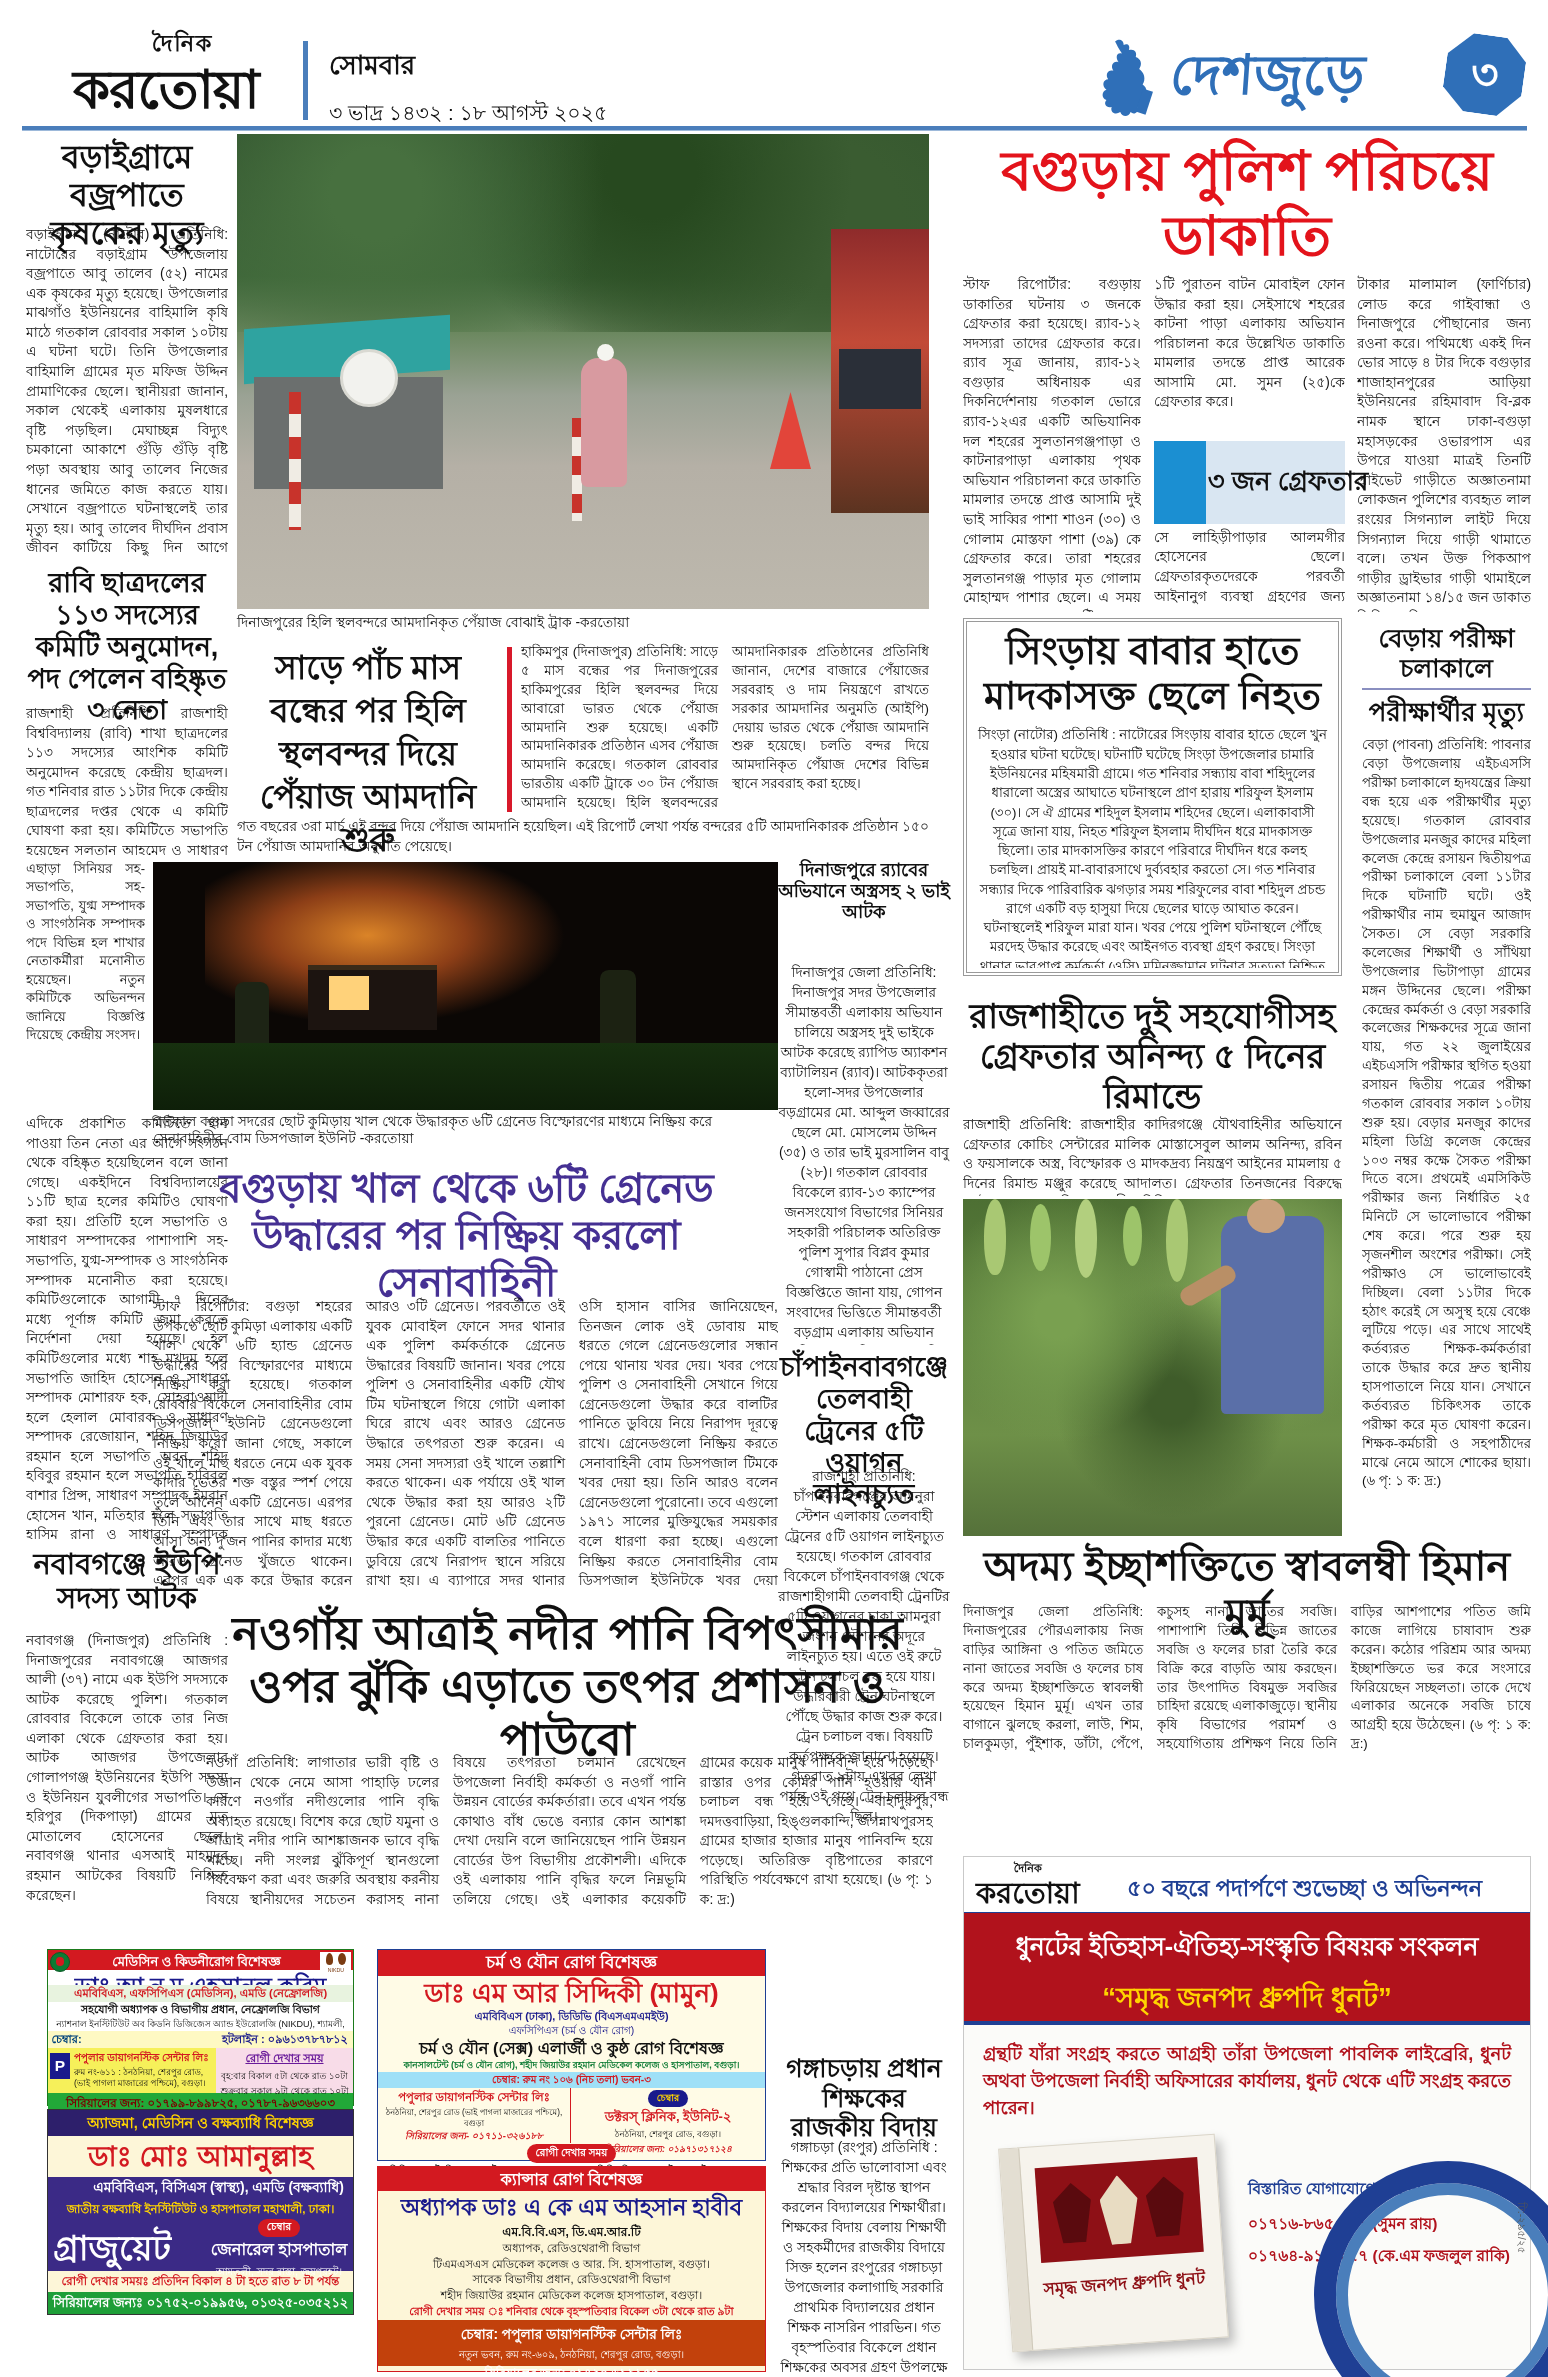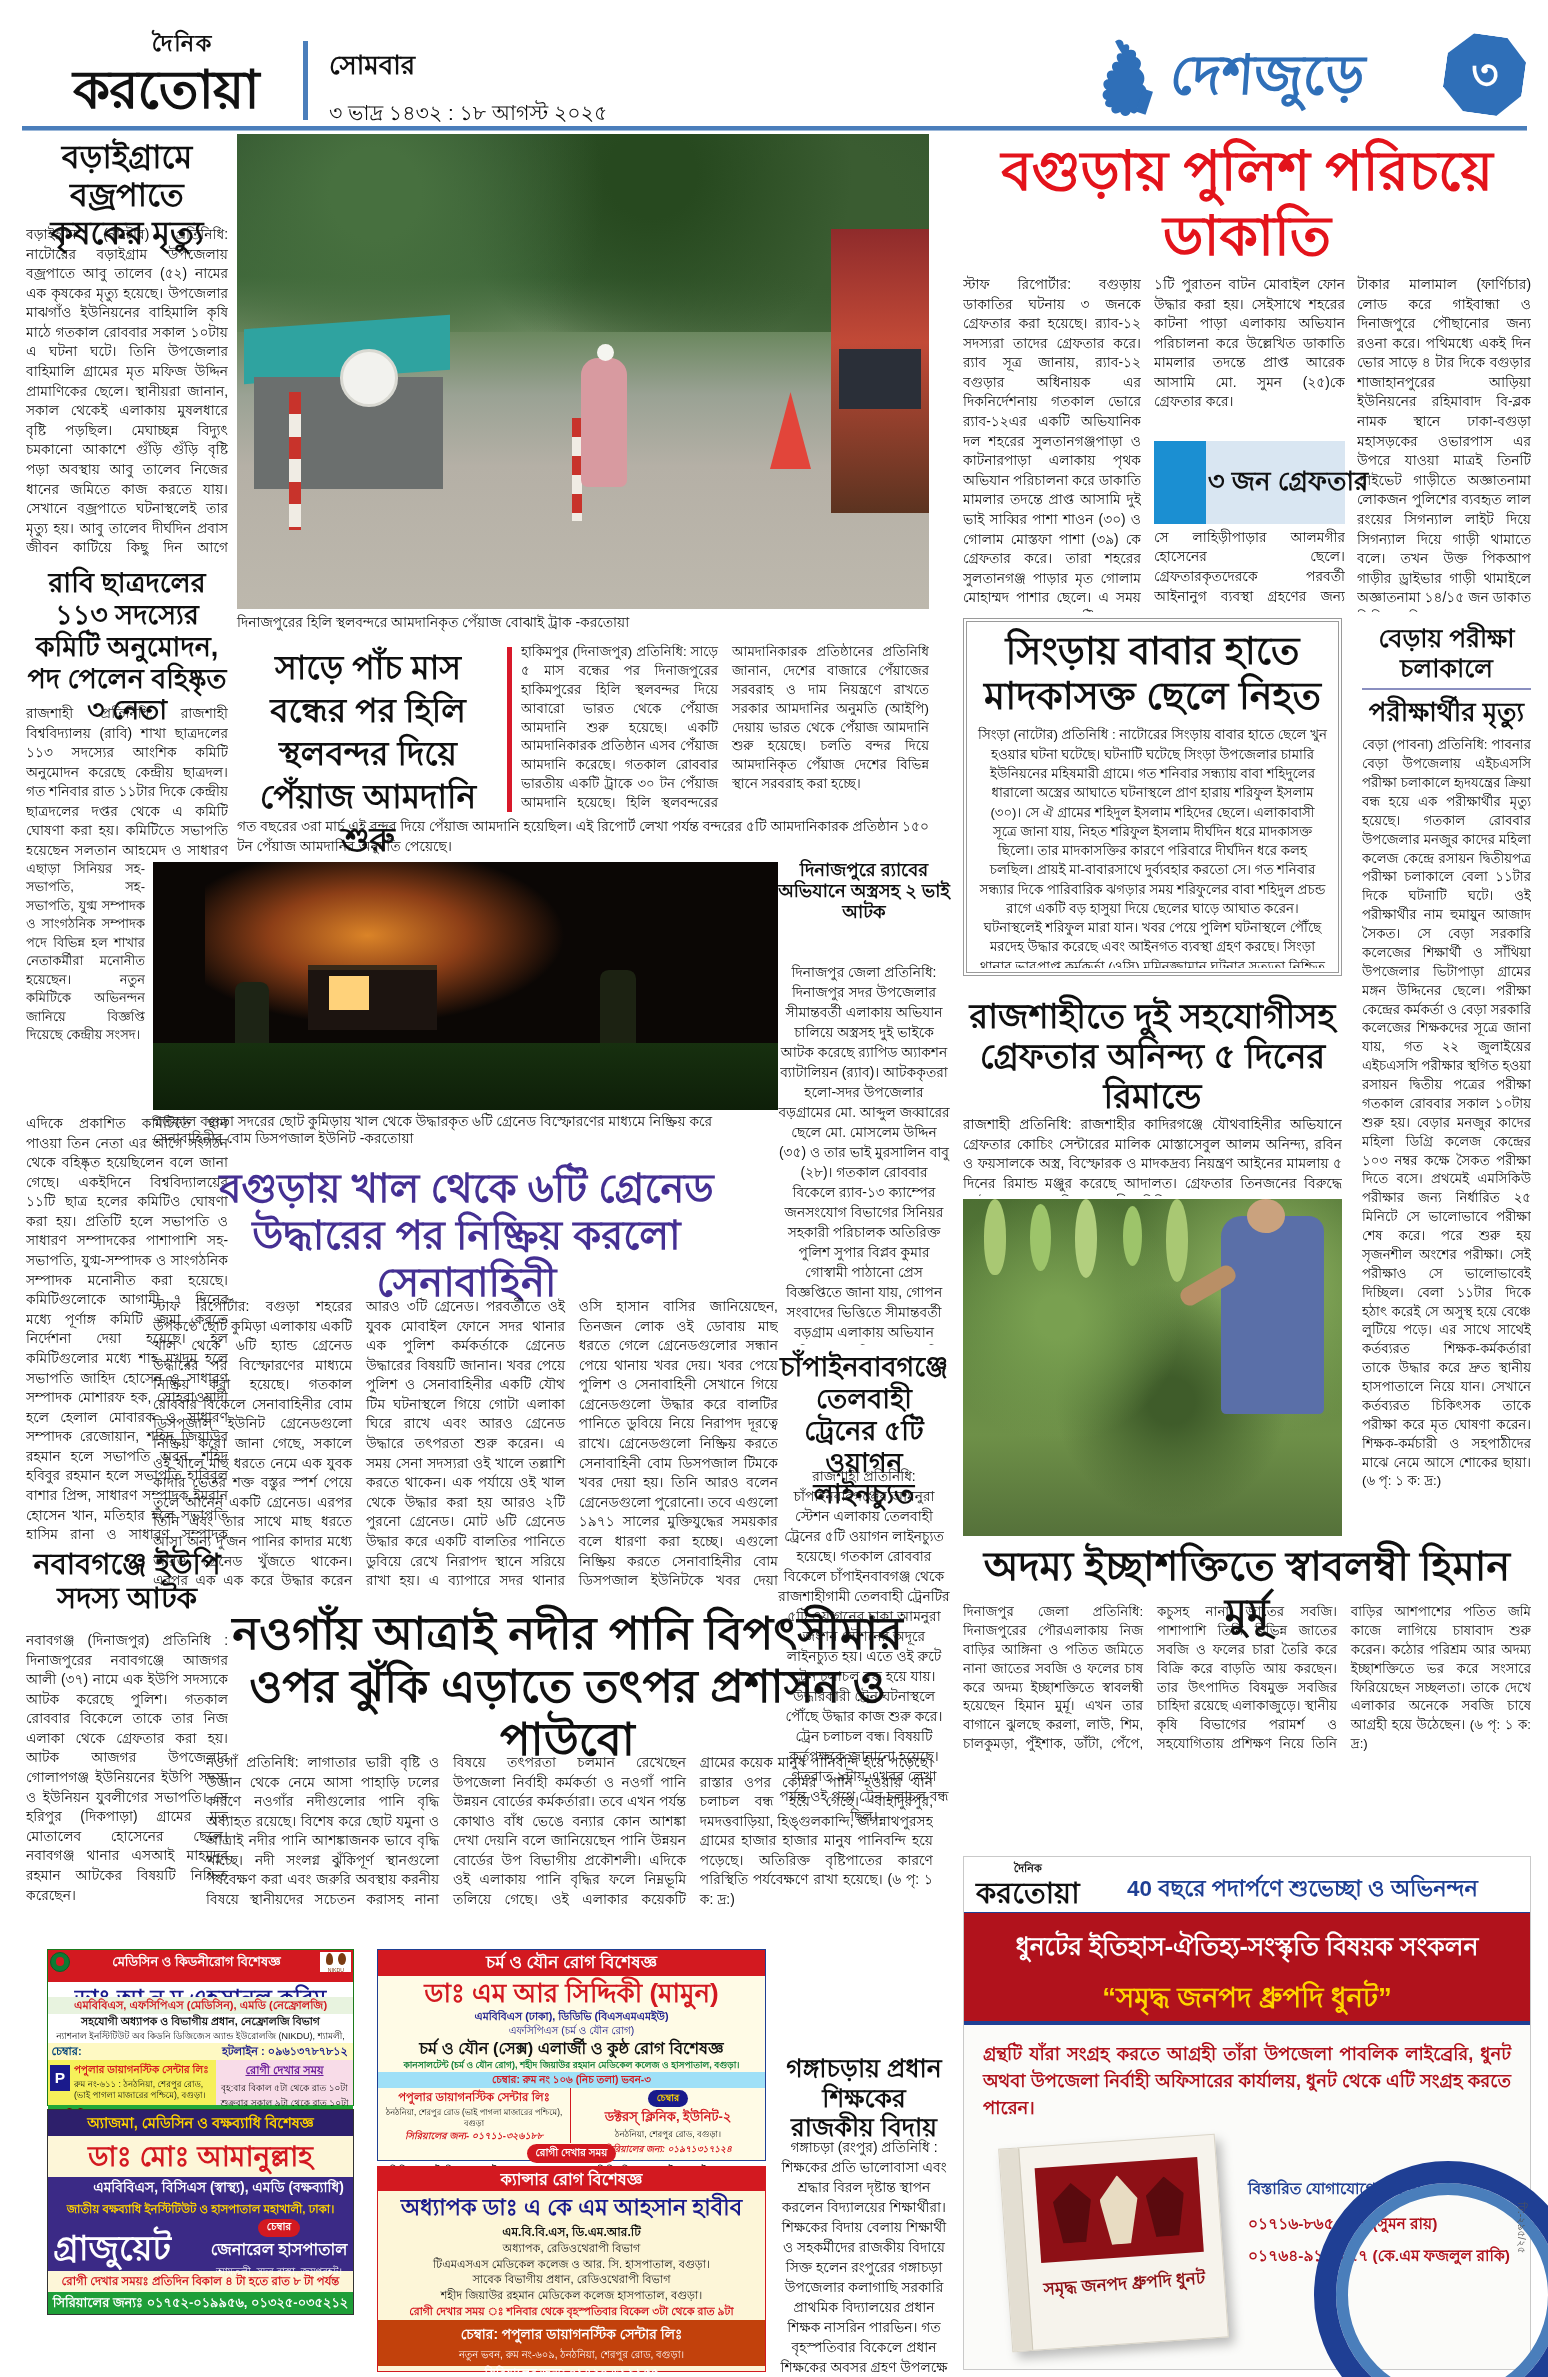--- a/index.html
+++ b/index.html
@@ -140,21 +140,21 @@
   </div>
   <div class="abs hl" style="left:963px;top:1543px;width:568px;font-size:40px;">অদম্য ইচ্ছাশক্তিতে স্বাবলম্বী হিমান মুর্মূ</div>
   <div class="abs bt c3" style="left:963px;top:1603px;width:568px;height:248px;font-size:13.3px;">দিনাজপুর জেলা প্রতিনিধি: দিনাজপুরের পৌরএলাকায় নিজ বাড়ির আঙ্গিনা ও পতিত জমিতে নানা জাতের সবজি ও ফলের চাষ করে অদম্য ইচ্ছাশক্তিতে স্বাবলম্বী হয়েছেন হিমান মুর্মূ। এখন তার বাগানে ঝুলছে করলা, লাউ, শিম, চালকুমড়া, পুঁইশাক, ডাঁটা, পেঁপে, কচুসহ নানা জাতের সবজি। পাশাপাশি তিনি বিভিন্ন জাতের সবজি ও ফলের চারা তৈরি করে বিক্রি করে বাড়তি আয় করছেন। তার উৎপাদিত বিষমুক্ত সবজির চাহিদা রয়েছে এলাকাজুড়ে। স্থানীয় কৃষি বিভাগের পরামর্শ ও সহযোগিতায় প্রশিক্ষণ নিয়ে তিনি বাড়ির আশপাশের পতিত জমি কাজে লাগিয়ে চাষাবাদ শুরু করেন। কঠোর পরিশ্রম আর অদম্য ইচ্ছাশক্তিতে ভর করে সংসারে ফিরিয়েছেন সচ্ছলতা। তাকে দেখে এলাকার অনেকে সবজি চাষে আগ্রহী হয়ে উঠেছেন। (৬ পৃ: ১ ক: দ্র:)</div>
 
   <div class="abs" style="left:963px;top:1856px;width:568px;height:514px;border:1.7px solid #c9c9c9;box-sizing:border-box;background:#fbfbf9;">
     <div style="position:relative;height:55px;background:#fff;border-bottom:1.7px solid #1f3f94;">
       <div style="position:absolute;left:12px;top:3.4px;text-align:center;">
         <div style="font-size:11.2px;font-weight:bold;">দৈনিক</div>
         <div style="font-size:29px;font-weight:900;line-height:1;">করতোয়া</div>
       </div>
-      <div style="position:absolute;left:163px;top:13.8px;width:396px;font-size:22.4px;font-weight:bold;color:#1f3f94;">40 বছরে পদার্পণে শুভেচ্ছা ও অভিনন্দন</div>
+      <div style="position:absolute;left:163px;top:13.8px;width:396px;font-size:22.4px;font-weight:bold;color:#1f3f94;">৫০ বছরে পদার্পণে শুভেচ্ছা ও অভিনন্দন</div>
     </div>
     <div style="height:112px;background:#b1121c;border-bottom:4.3px solid #1f3f94;text-align:center;padding-top:13.8px;box-sizing:border-box;">
       <div style="color:#fff;font-size:25px;font-weight:bold;">ধুনটের ইতিহাস-ঐতিহ্য-সংস্কৃতি বিষয়ক সংকলন</div>
       <div style="color:#ffd400;font-size:27.5px;font-weight:900;margin-top:6.9px;">“সমৃদ্ধ জনপদ ধ্রুপদি ধুনট”</div>
     </div>
     <div style="margin:15.5px 19px 0 19px;color:#b1121c;font-size:18px;font-weight:bold;line-height:1.5;text-align:justify;">গ্রন্থটি যাঁরা সংগ্রহ করতে আগ্রহী তাঁরা উপজেলা পাবলিক লাইব্রেরি, ধুনট অথবা উপজেলা নির্বাহী অফিসারের কার্যালয়, ধুনট থেকে এটি সংগ্রহ করতে পারেন।</div>
     <div style="position:absolute;left:41px;top:284px;width:215px;height:202px;background:#f6f3ec;border:0.9px solid #d9d4c8;box-shadow:5.2px 6.9px 10.3px rgba(0,0,0,.25);transform:rotate(-4deg);">
       <div style="position:absolute;left:0;top:0;width:19px;height:202px;background:#e3ded2;border-right:0.9px solid #cfc9ba;"></div>
       <div style="position:absolute;left:34px;top:20.6px;width:163px;height:95px;background:#8e1016;display:flex;gap:8.6px;align-items:center;justify-content:center;">
         <div style="width:38px;height:60px;background:#5a0a0e;clip-path:polygon(50% 0,100% 30%,80% 100%,20% 100%,0 30%);"></div>
@@ -165,21 +165,21 @@
     </div>
     <div style="position:absolute;left:284px;top:320px;width:267px;">
       <div style="font-size:15.5px;font-weight:bold;color:#1f3f94;">বিস্তারিত যোগাযোগের জন্য:</div>
       <div style="font-size:15.5px;font-weight:bold;color:#b1121c;margin-top:8.6px;">০১৭১৬-৮৬৫ ৪০১ (সুমন রায়)</div>
       <div style="font-size:15.5px;font-weight:bold;color:#b1121c;margin-top:6.9px;">০১৭৬৪-৯১৩ ২৭৭ (কে.এম ফজলুল রাকি)</div>
     </div>
     <div style="position:absolute;right:-52px;bottom:-60px;width:224px;height:224px;border-radius:50%;border:22.4px solid #1f3f94;box-shadow:inset 0 0 0 12px #4a7ebb;"></div>
   </div>
 
   <div class="abs" style="left:47px;top:1949px;width:307px;height:157px;border:1.7px solid #1b7a1b;box-sizing:border-box;background:#fff;">
-    <div style="position:relative;height:32px;background:#d31920;">
+    <div style="position:relative;height:20px;background:#d31920;">
       <div style="position:absolute;left:1.7px;top:1.7px;width:20.6px;height:20.6px;border-radius:50%;background:#0c7a33;border:1.7px solid #0a5c26;box-sizing:border-box;">
         <div style="width:8.6px;height:8.6px;border-radius:50%;background:#d31920;margin:4.3px auto;"></div>
       </div>
       <div class="adline" style="padding-left:26px;padding-right:34px;color:#fff;font-size:13px;font-weight:bold;line-height:24px;">মেডিসিন ও কিডনীরোগ বিশেষজ্ঞ</div>
       <div style="position:absolute;right:1.7px;top:1.7px;width:31px;height:20.6px;background:#fff;text-align:center;">
         <div style="display:inline-block;width:7.7px;height:12px;background:#7a3b12;border-radius:50% 50% 50% 50%/60% 60% 40% 40%;margin:1.7px 0.9px 0 0;"></div>
         <div style="display:inline-block;width:7.7px;height:12px;background:#7a3b12;border-radius:50%;margin-top:1.7px;"></div>
         <div style="font-size:5.2px;color:#7a3b12;line-height:5.2px;">NIKDU</div>
       </div>
     </div>

